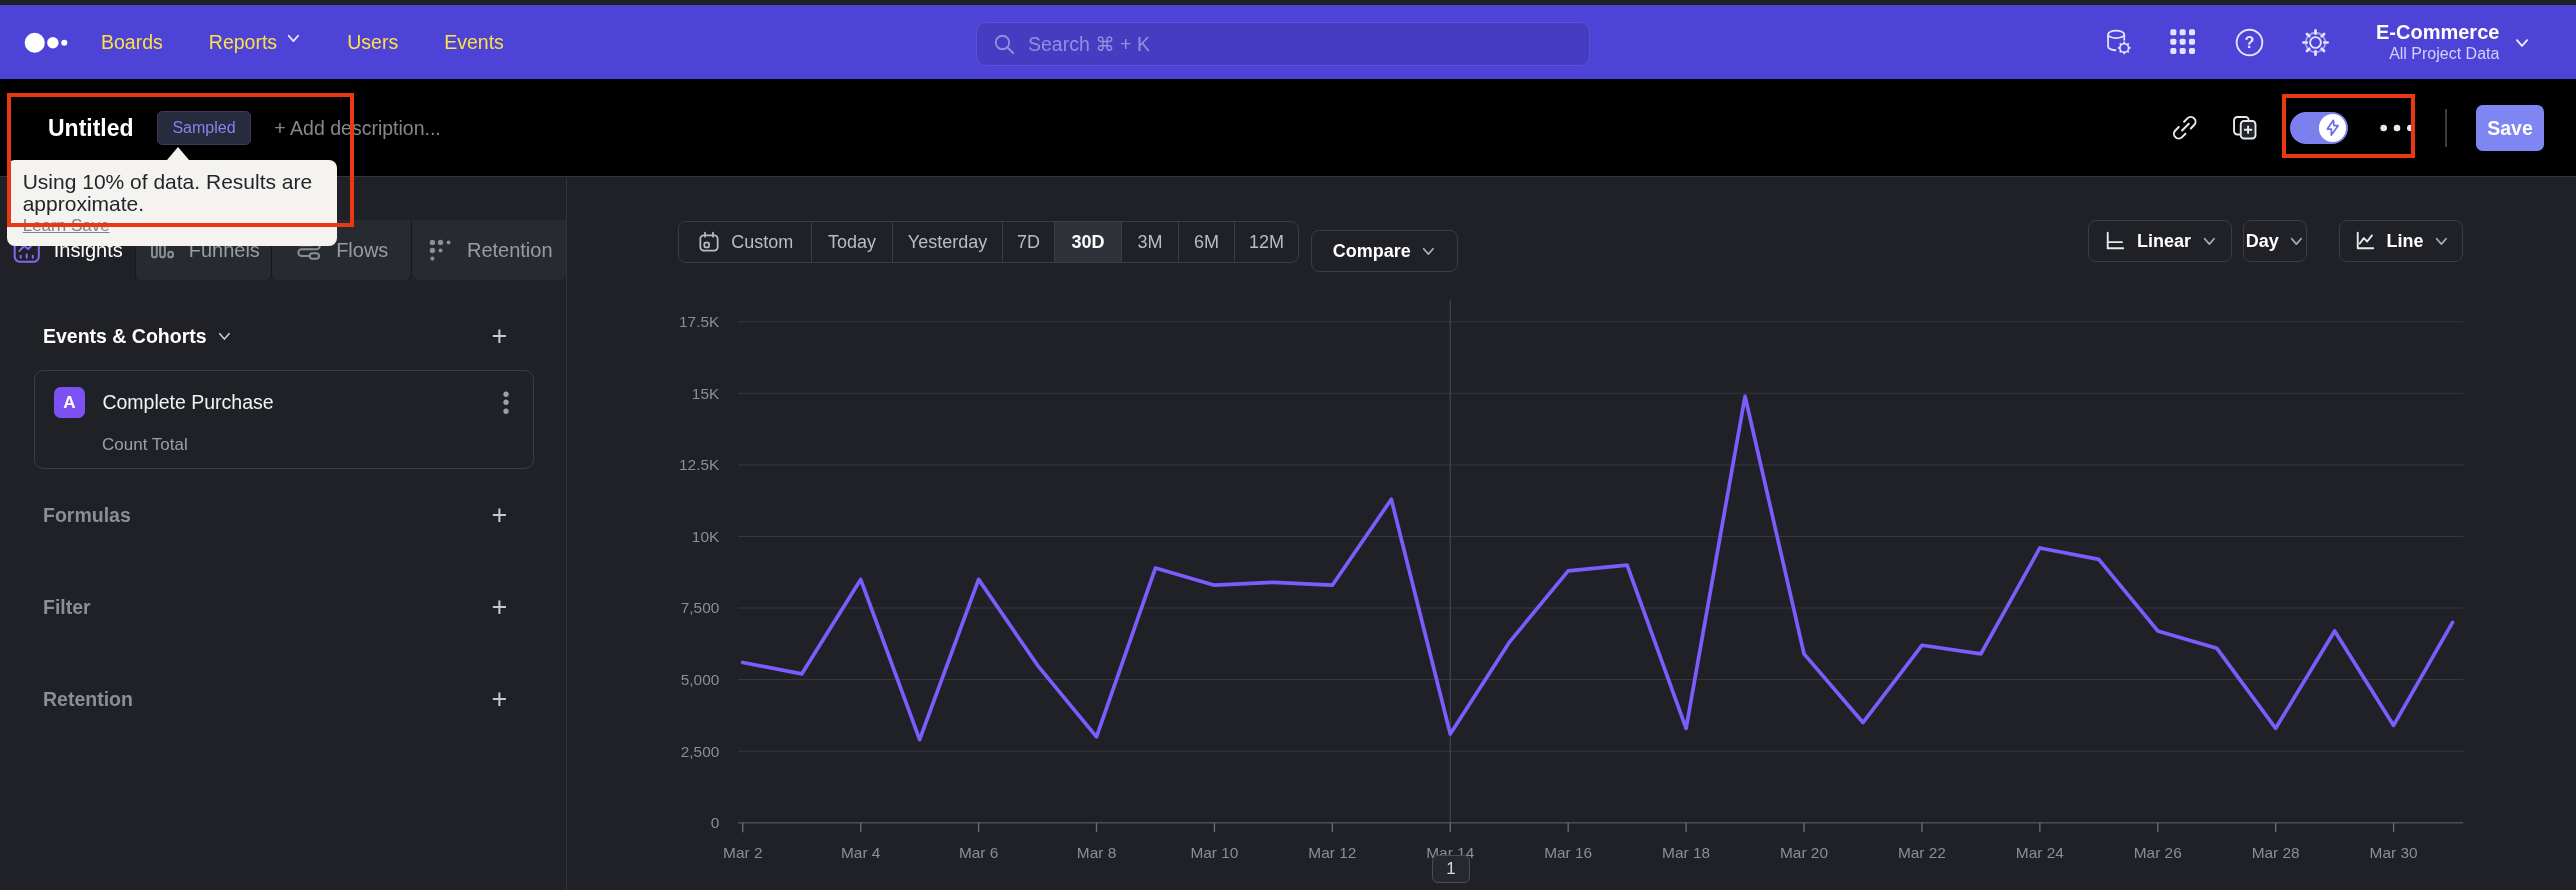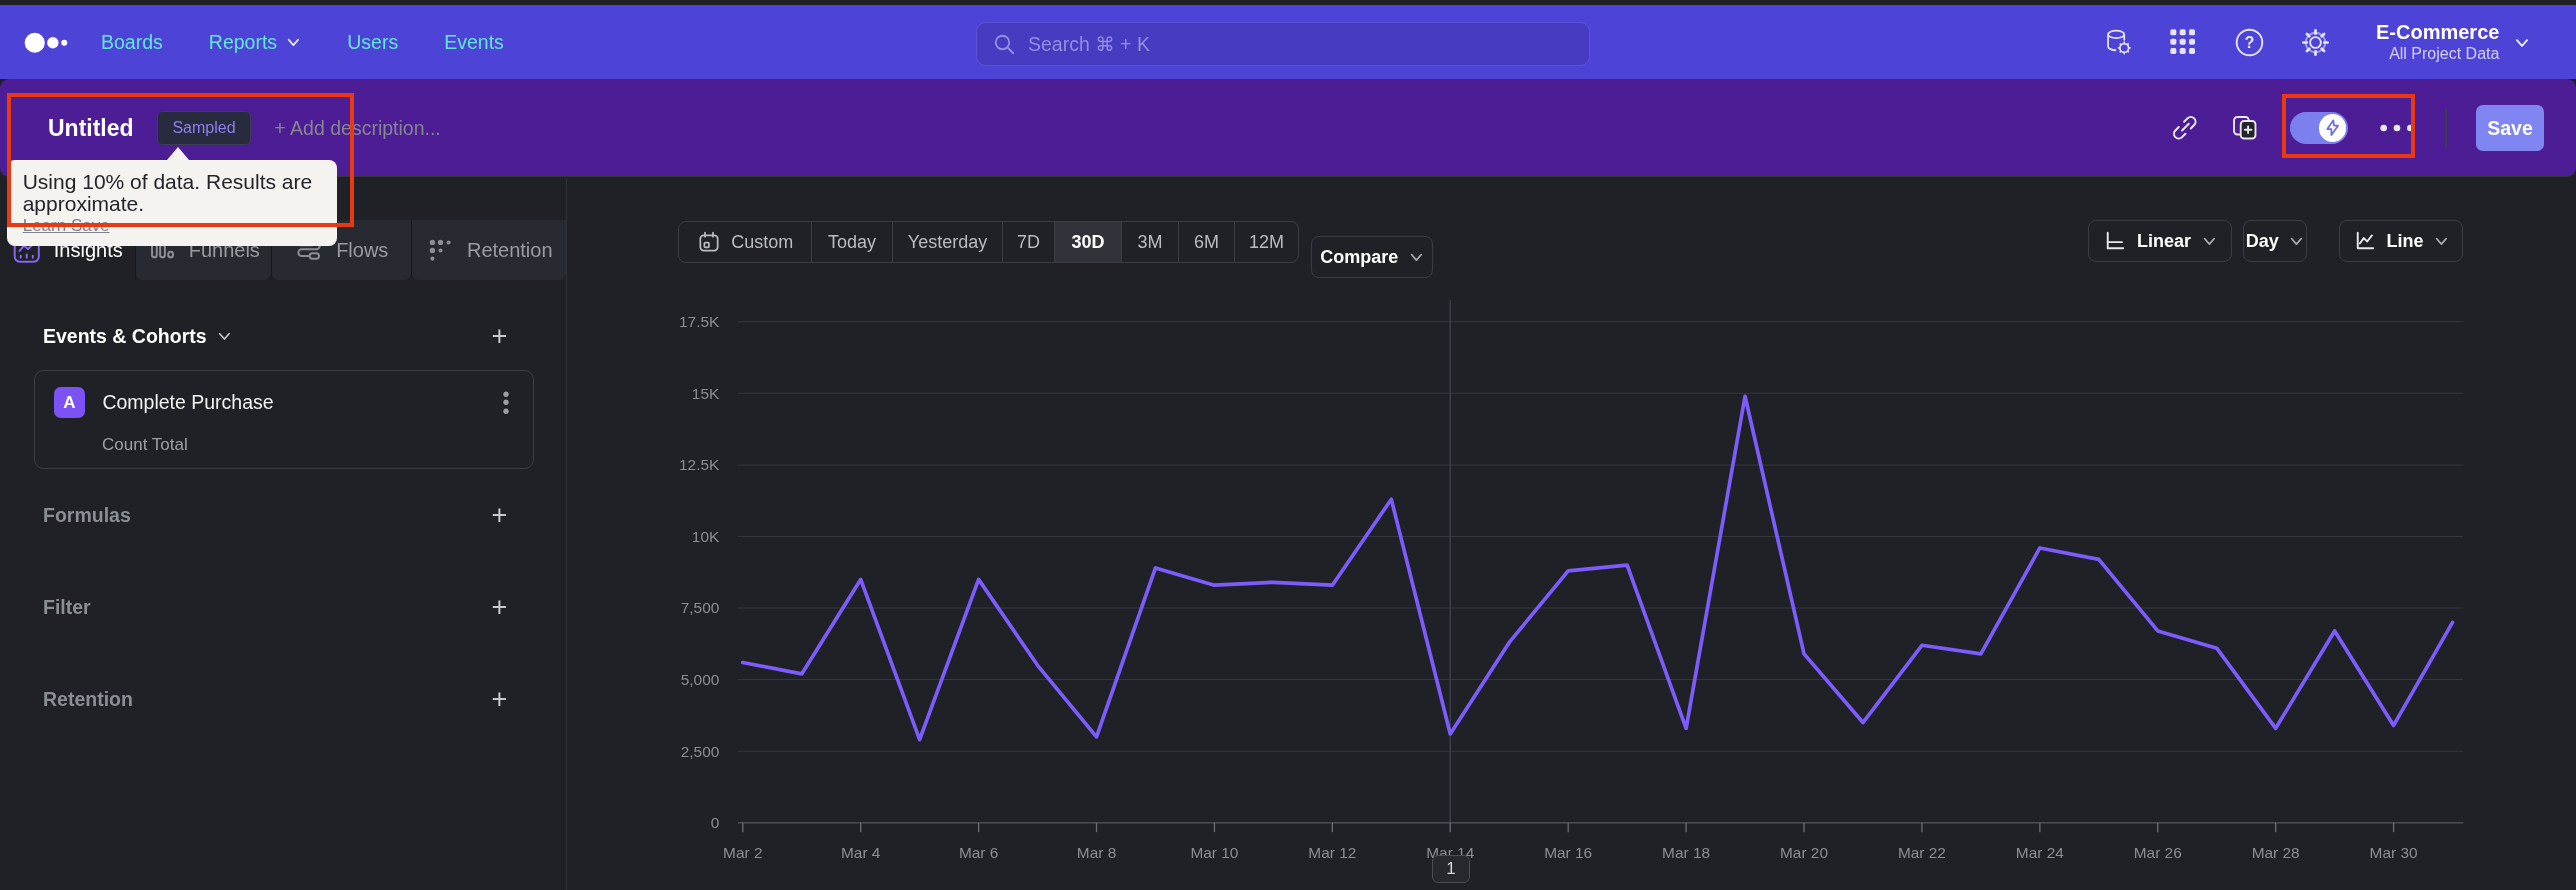--- a/index.html
+++ b/index.html
@@ -3,33 +3,33 @@
 <meta charset="utf-8">
 <style>
   * { box-sizing: border-box; margin: 0; padding: 0; }
   html,body { background:#141519; }
   body { font-family:"Liberation Sans", sans-serif; }
   #app { position:relative; width:2576px; height:890px; background:#1F2126; overflow:hidden; }
 
   
   .topnav { position:absolute; left:0; top:5.4px; width:2576px; height:74px; background:#4D44D7; display:flex; align-items:center; }
   .nav-links { display:flex; align-items:center; gap:46px; margin-left:101px; }
-  .nav-link { color:#5eead4; font-size:19.5px; font-weight:500; display:flex; align-items:center; gap:9.4px; cursor:pointer; }
+  .nav-link { color:#fde047; font-size:19.5px; font-weight:500; display:flex; align-items:flex-start; gap:9.4px; cursor:pointer; }
   .chev { display:inline-block; width:14.8px; height:14.8px; }
   .chev svg { display:block; }
   .searchbar { position:absolute; left:976px; top:17px; width:614px; height:44px; background:#453CC2; border:1.3px solid #5A52D8; border-radius:9.4px; display:flex; align-items:center; padding:0 16px; gap:12px; }
   .searchbar .ph { color:#938EDE; font-size:19.5px; }
   .nav-right { position:absolute; right:47px; top:0; height:74px; display:flex; align-items:center; gap:34px; }
   .nav-icon { width:32px; height:32px; display:flex; align-items:center; justify-content:center; color:#E6E4FC; cursor:pointer; }
   .project { display:flex; align-items:center; gap:14.8px; margin-left:10.7px; cursor:pointer; }
   .project .pname { color:#FFFFFF; font-size:20px; font-weight:bold; line-height:24px; }
   .project .pscope { color:#D4D0F7; font-size:16px; line-height:20px; }
 
   
-  .titlebar { position:absolute; left:0; top:79px; width:2576px; height:98px; background:#4c1d95; border-bottom:1.3px solid #32353B;border-radius:9px; }
+  .titlebar { position:absolute; left:0; top:79px; width:2576px; height:98px; background:#000000; border-bottom:1.3px solid #32353B; }
   .tb-left { position:absolute; left:48px; top:0; height:98px; display:flex; align-items:center; gap:23px; }
   .tb-title { color:#FFFFFF; font-size:23px; font-weight:bold; }
   .tb-badge { background:#282A3D; border:0.7px solid #3B3D55; color:#8B80F0; font-size:16px; padding:6.7px 14.8px; border-radius:5.4px; }
   .tb-desc { color:#84878E; font-size:19.5px; }
   .tb-right { position:absolute; right:32px; top:0; height:98px; display:flex; align-items:center; gap:29.5px; }
   .tb-icon { width:31px; height:31px; display:flex; align-items:center; justify-content:center; color:#E8E9EC; cursor:pointer; }
   .toggle { width:58px; height:32px; background:#7B80EE; border-radius:16px; position:relative; cursor:pointer; }
   .toggle .knob { position:absolute; right:2px; top:2px; width:27.5px; height:27.5px; background:#FFFFFF; border-radius:50%; display:flex; align-items:center; justify-content:center; color:#6F6AE8; }
   .vdiv { width:1.3px; height:38px; background:#3A3D44; }
   .save-btn { width:68px; height:46px; background:#7F86F2; border:none; border-radius:6.7px; color:#FFFFFF; font-size:19.5px; font-weight:bold; font-family:"Liberation Sans",sans-serif; cursor:pointer; }
@@ -349,21 +349,21 @@
         <span>3M</span>
       </div>
     <div class="seg-cell" style="width:56px">
         <span>6M</span>
       </div>
     <div class="seg-cell" style="width:64px">
         <span>12M</span>
       </div>
   </div>
 
-  <div class="pill-btn" style="left:1311px; top:236px; width:122px">
+  <div class="pill-btn" style="left:1311px; top:230px; width:147px">
     <span>Compare</span>
     <span class="chev">
         <svg width="14.8" height="14.8" viewBox="0 0 22 22">
           <polyline points="4,7 11,15 18,7" fill="none" stroke="#A8ABB1" stroke-width="2.6" stroke-linecap="round" stroke-linejoin="round"></polyline>
         </svg>
       </span>
   </div>
 
   <div class="pill-btn" style="left:2088px; top:220px; width:144px">
     <span class="picon">

